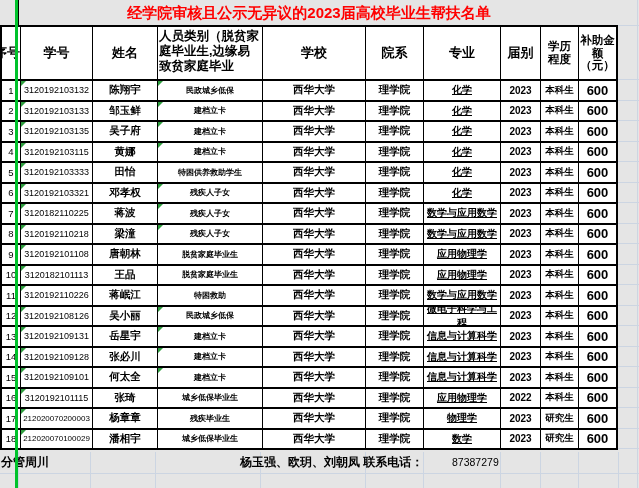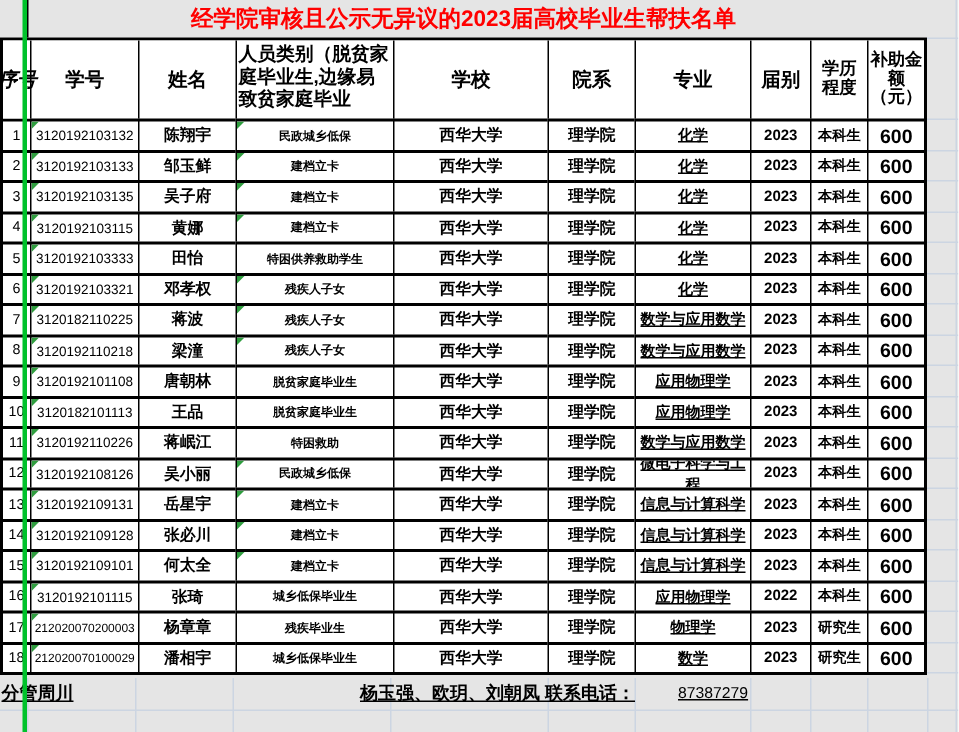--- a/index.html
+++ b/index.html
@@ -13,41 +13,41 @@
   #tbl{position:absolute;left:0;top:25px;display:grid;
        grid-template-columns:18px 72px 65px 105px 103px 58px 77px 40px 38px 38px;
        grid-template-rows:52px repeat(18,20.5px);
        border:2px solid #000;background:#fff;z-index:3;}
   .cell{position:relative;box-sizing:border-box;border-left:1px solid #000;border-top:2px solid #000;
         display:flex;align-items:center;justify-content:center;text-align:center;
         overflow:hidden;background:#fff;font-weight:600;}
   .cell.col0{border-left:none;}
   .cell.row0{border-top:none;}
   .hcell{font-size:13px;font-weight:bold;line-height:1.12;}
-  .hcell.col0{overflow:visible;justify-content:center;z-index:2;font-style:italic;}
+  .hcell.col0{overflow:visible;justify-content:flex-end;z-index:2;}
   .hcell.col0 span{white-space:nowrap;margin-left:1px;background:transparent;}
   .hcell.col3{font-size:12.5px;align-items:flex-start;padding:2px 1px 0 1px;
               text-align:left;word-break:break-all;line-height:1.18;}
   .hcell.col8,.hcell.col9{font-size:11.5px;padding:0 2px;word-break:break-all;}
   .cell-no{font-size:9.5px;font-weight:500;}
   .cell-id{font-size:9px;font-weight:500;letter-spacing:0;}
   .cell-id.longid{font-size:8px;}
   .cell-name{font-size:10.5px;}
   .cell-category{font-size:8px;}
   .cell-school,.cell-dept{font-size:10.5px;}
   .cell-major{font-size:10px;text-decoration:underline;}
   .cell-year{font-size:10px;}
   .cell-degree{font-size:9.5px;text-align:center;}
   .cell-amount{font-size:13px;}
   .tri{position:absolute;left:0;top:0;width:0;height:0;
        border-top:5px solid #2f9e3f;border-right:5px solid transparent;z-index:2;}
   
   #green-line{position:absolute;left:15px;top:0;width:3px;height:488px;background:#00c22b;z-index:50;}
   
-  .foot{position:absolute;top:452px;height:21px;line-height:21px;white-space:nowrap;z-index:6;text-decoration:underline;}
+  .foot{position:absolute;top:452px;height:21px;line-height:21px;white-space:nowrap;z-index:6;}
   #foot-left{left:1px;font-size:12px;font-weight:bold;}
   #foot-contacts{left:240px;font-size:12px;font-weight:bold;}
   #foot-phone{left:452px;font-size:10.5px;font-weight:400;}
   
   .gl{position:absolute;background:#ccd5e2;z-index:1;}
   .gl.v{width:1px;} .gl.h{height:1px;}
 </style>
 </head>
 <body>
 

